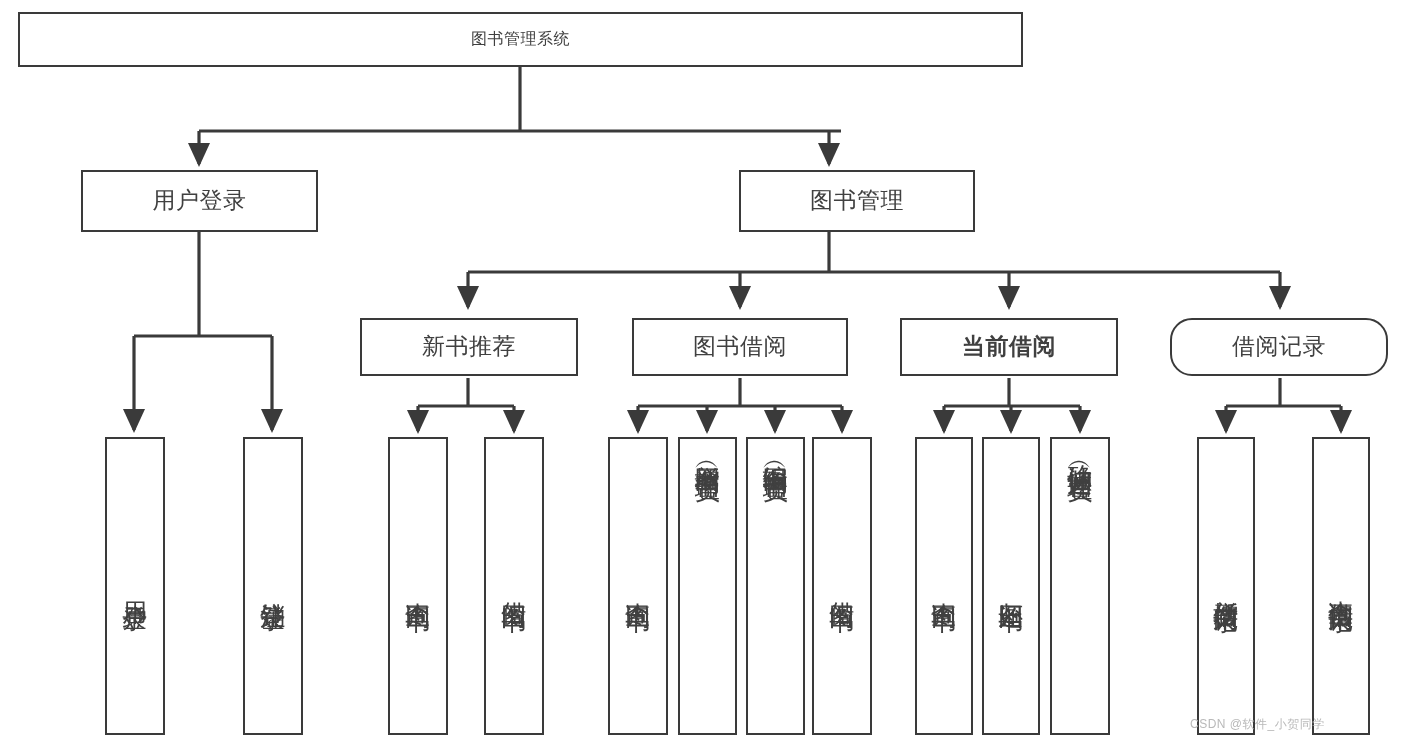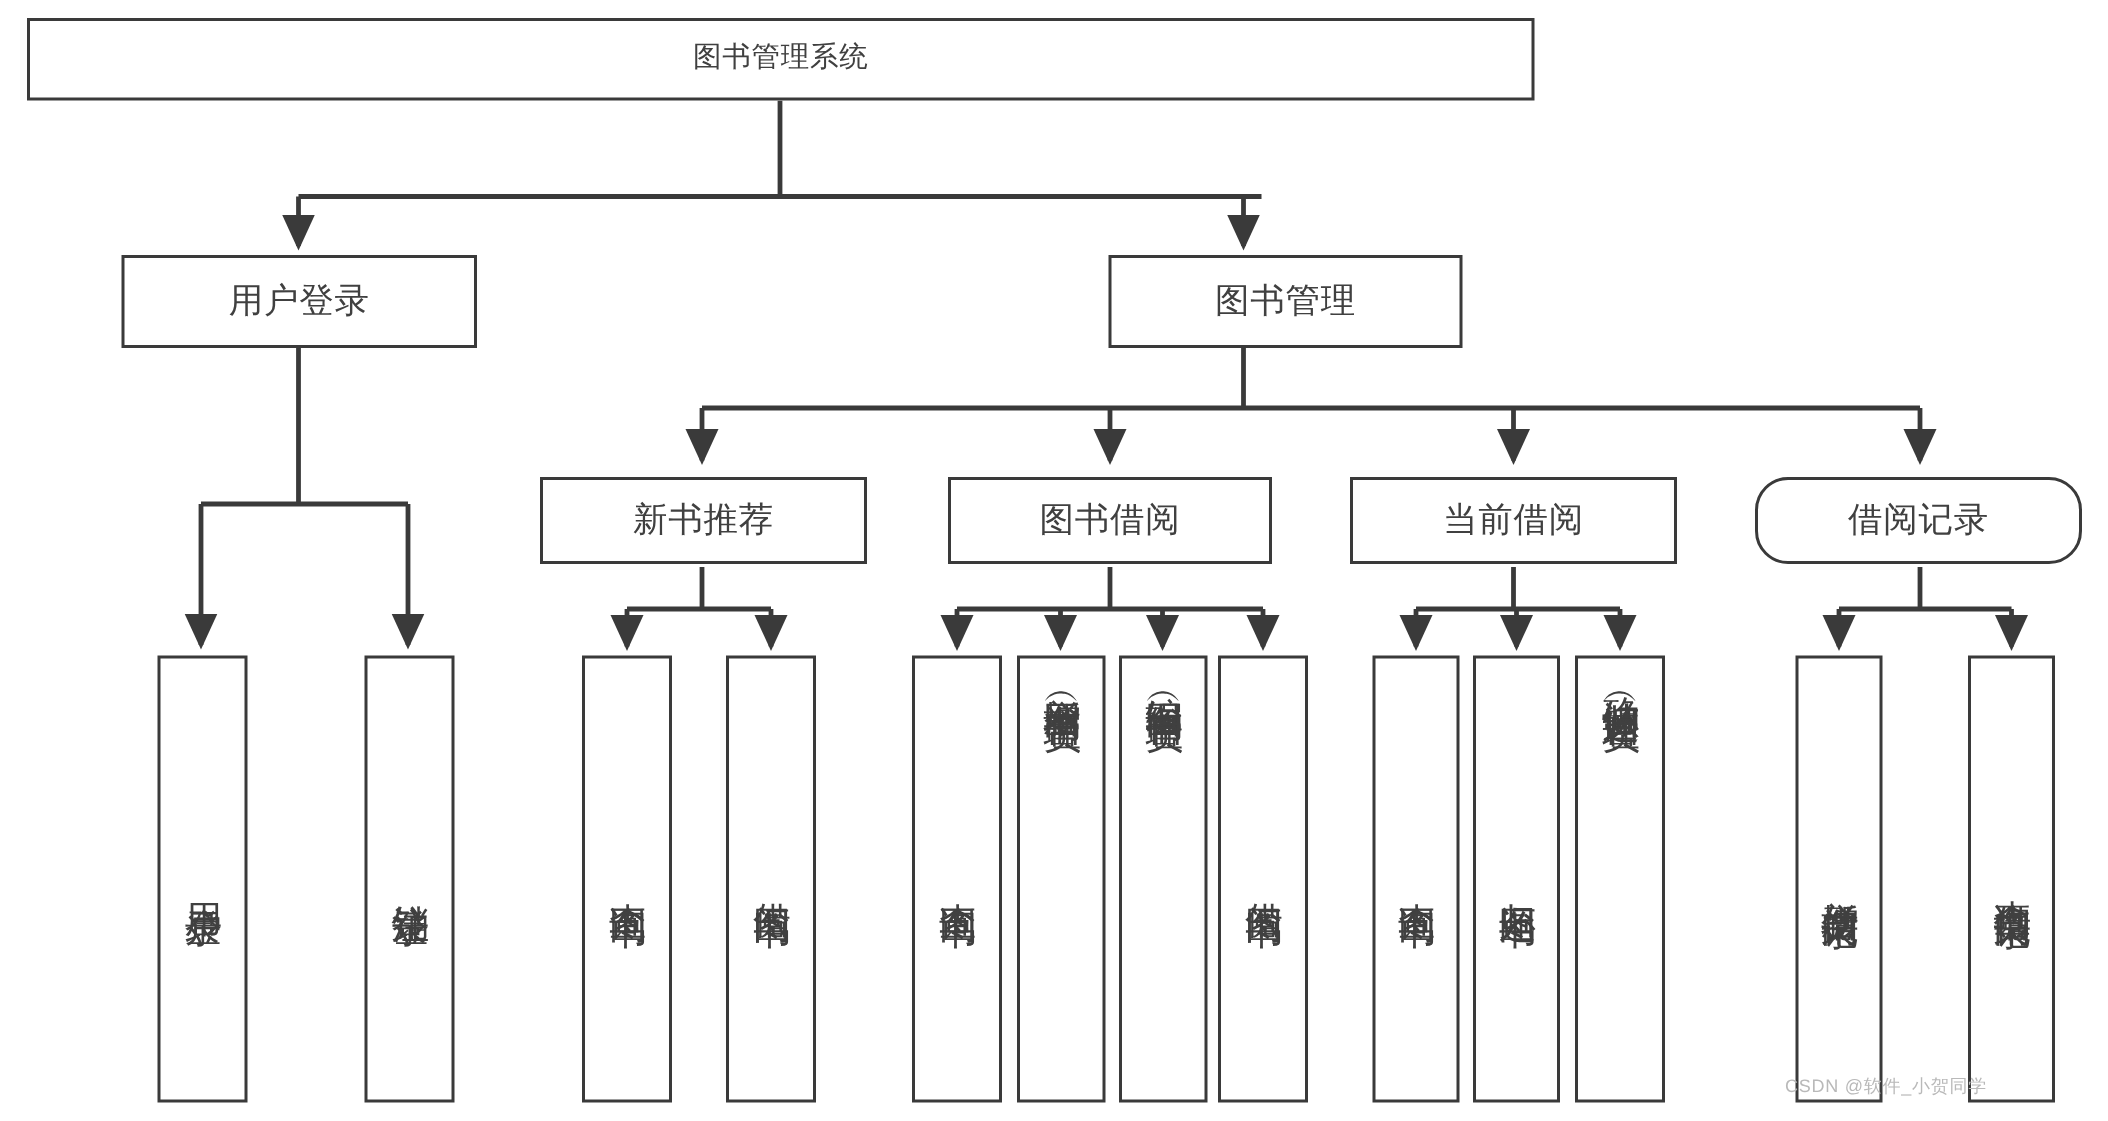--- a/index.html
+++ b/index.html
@@ -42,21 +42,21 @@
     line-height: 1.18;
     color: #404040;
     white-space: pre;
   }
   
   .node.horiz .label {
     font-size: 23px;
     letter-spacing: 0.5px;
   }
   .node.root .label {
-    font-size: 19px;
+    font-size: 16px;
   }
   
   .node.vert {
     align-items: flex-start;
     justify-content: center;
     padding-top: 6px;
   }
   .node.vert .label {
     writing-mode: vertical-rl;
     text-orientation: upright;
@@ -145,21 +145,21 @@
   </div>
 
   <div class="node horiz" style="left:360px; top:318px; width:218px; height:58px;">
     <span class="label">新书推荐</span>
   </div>
 
   <div class="node horiz" style="left:632px; top:318px; width:216px; height:58px;">
     <span class="label">图书借阅</span>
   </div>
 
-  <div class="node horiz" style="left:900px; top:318px; width:218px; height:58px;">
+  <div class="node horiz" style="left:900px; top:318px; width:218px; height:58px;font-weight:bold;">
     <span class="label">当前借阅</span>
   </div>
 
   <div class="node horiz" style="left:1170px; top:318px; width:218px; height:58px;border-radius:22px;">
     <span class="label">借阅记录</span>
   </div>
 
   <div class="node vert centered" style="left:105px; top:437px; width:60px; height:298px;">
     <span class="label">用户登录</span>
   </div>

